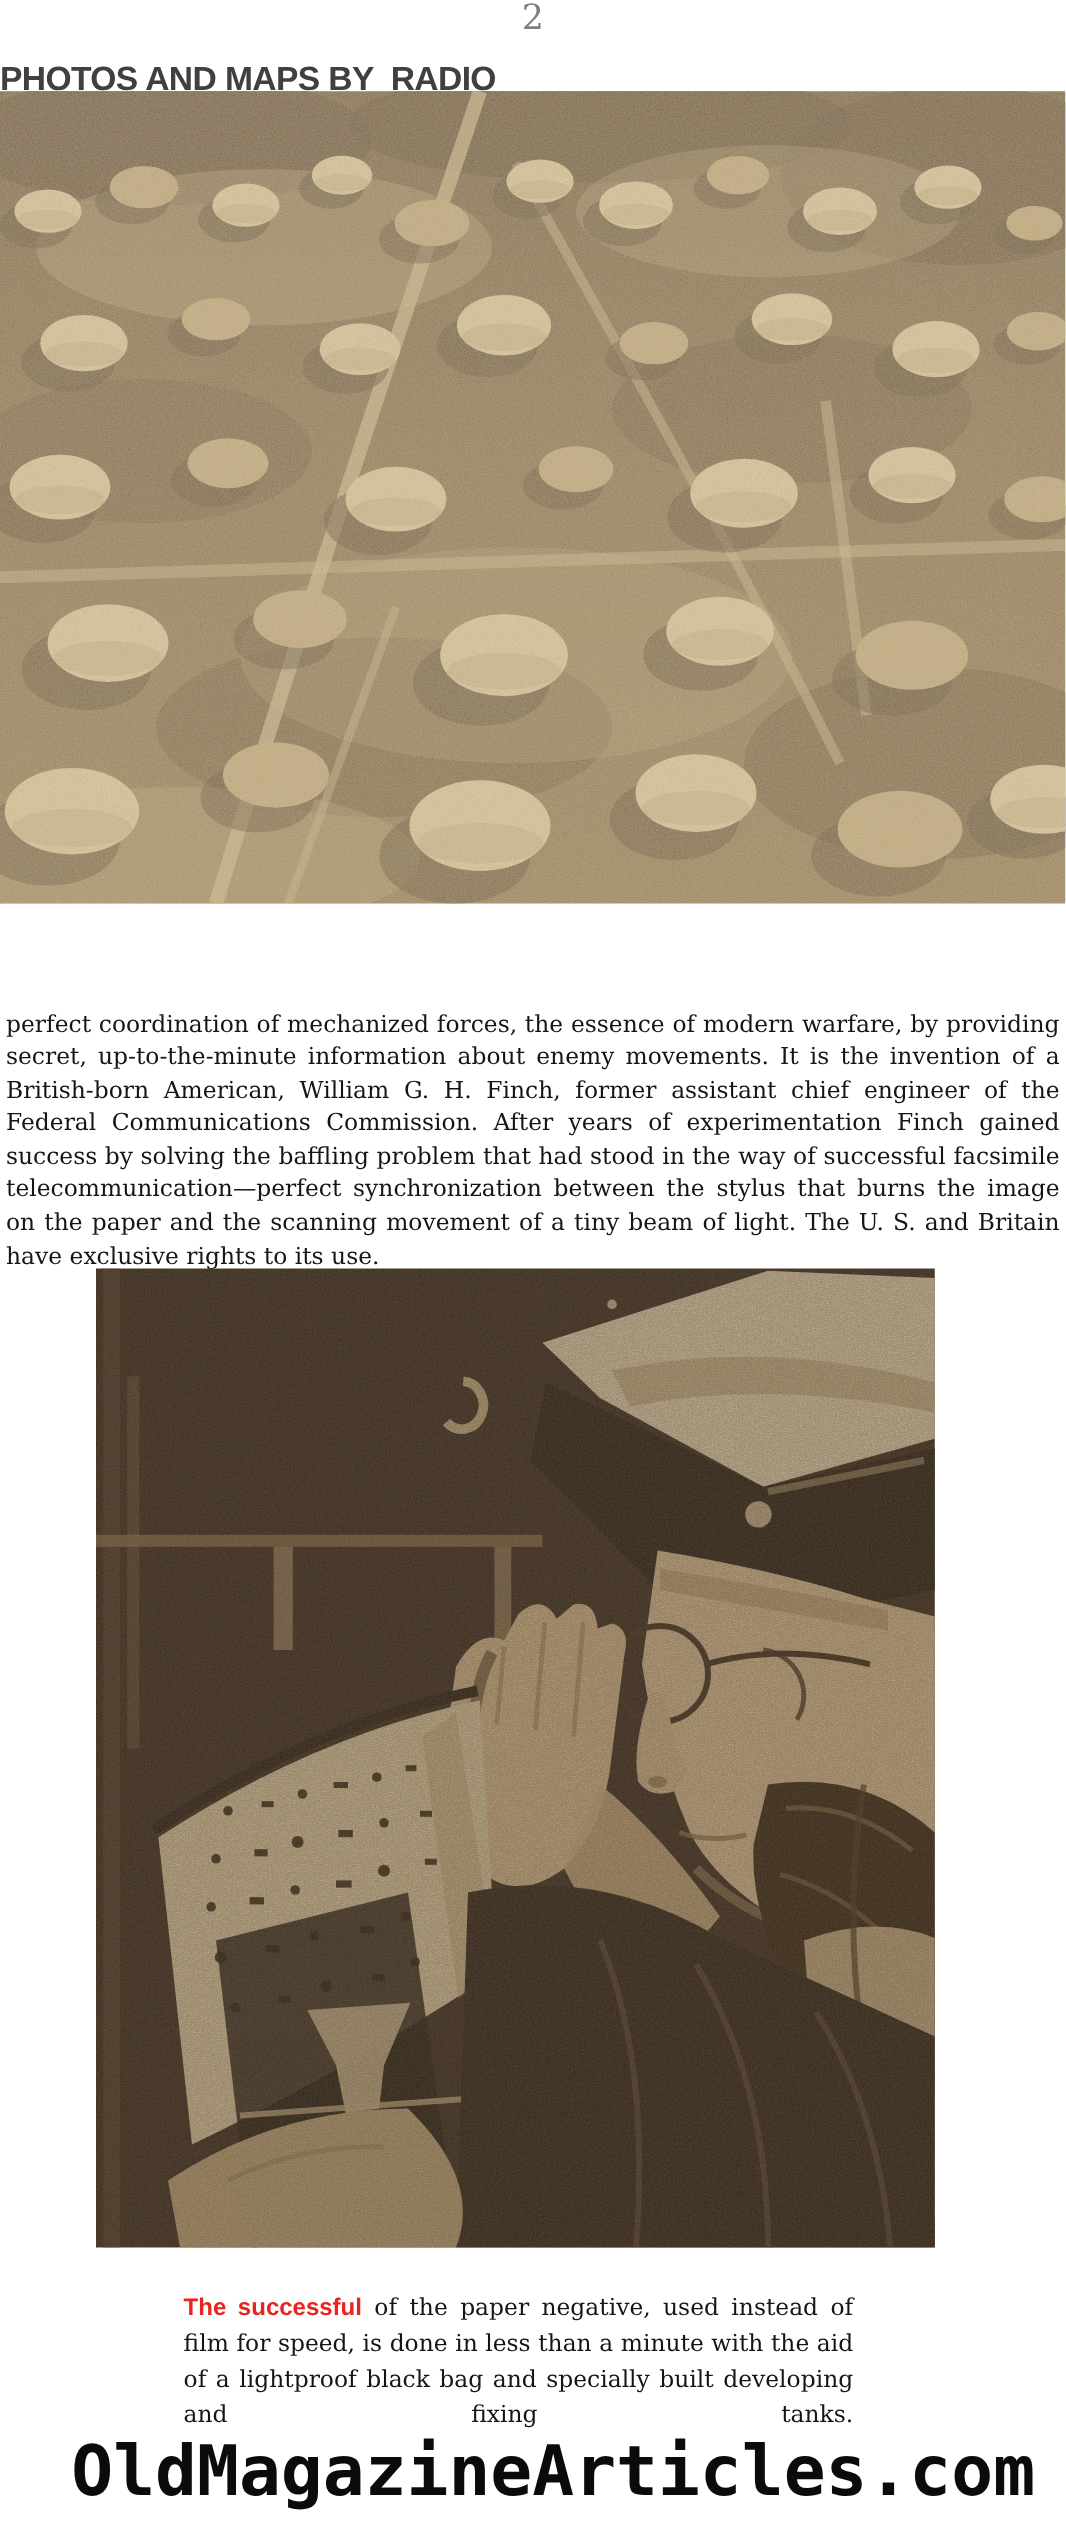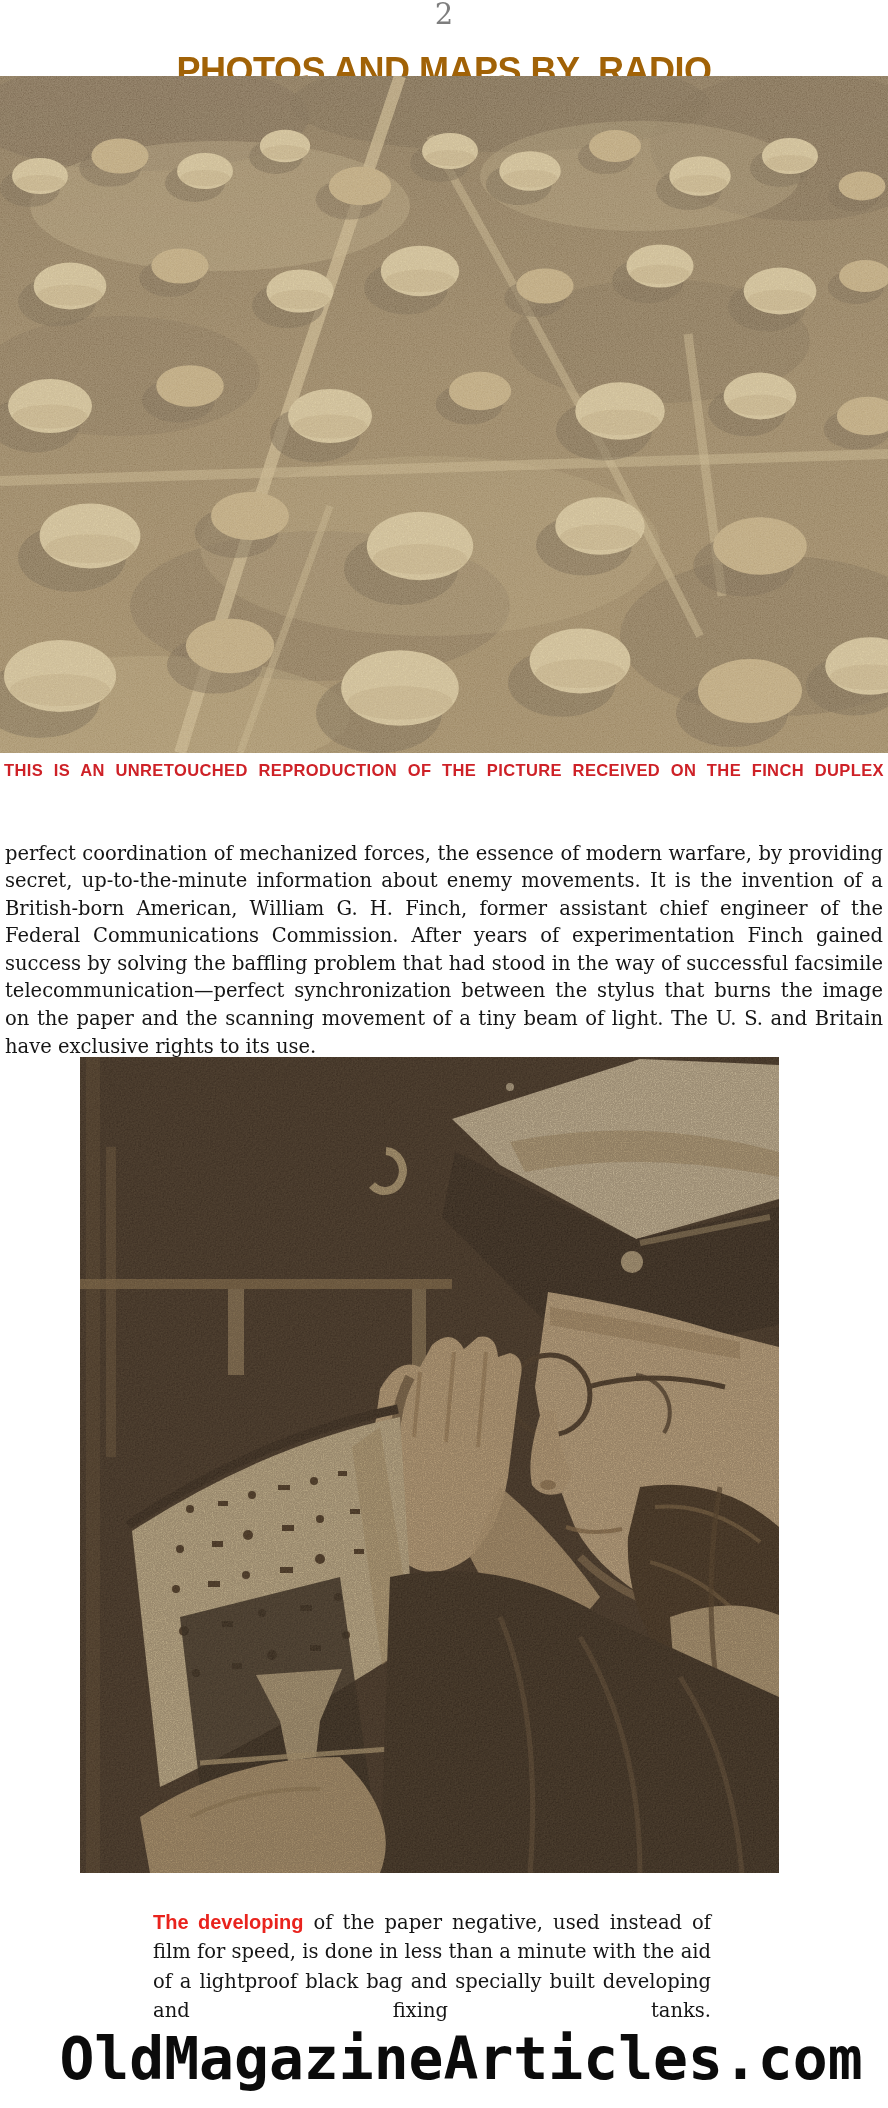--- a/index.html
+++ b/index.html
@@ -1,22 +1,22 @@
 <!DOCTYPE html>
 <html><head>
 <meta charset="utf-8">
 <style>
   html,body{margin:0;padding:0;background:#ffffff;}
   .page{position:relative;width:888px;height:2108px;background:#ffffff;overflow:hidden;
         font-family:"DejaVu Serif",serif;}
   .pagenum{position:absolute;top:-2px;left:0;width:100%;text-align:center;
            font-family:"DejaVu Serif",serif;font-size:29px;line-height:32px;color:#7e7e7e;}
-  .headline{position:absolute;top:25px;left:0;width:100%;text-align:center;
-            font-family:"Liberation Sans",sans-serif;font-weight:bold;font-size:36px;line-height:44px;
-            letter-spacing:-0.5px;color:#a16207;white-space:pre;}
+  .headline{position:absolute;top:25px;left:0;width:100%;
+            font-family:"Liberation Sans",sans-serif;font-weight:bold;font-size:28px;line-height:44px;
+            letter-spacing:-0.5px;color:#404040;white-space:pre;}
   .photo1{position:absolute;top:76px;left:0;width:888px;height:677px;}
   .photo1 svg,.photo2 svg{display:block;width:100%;height:100%;}
   .cap1{position:absolute;top:758px;left:4px;right:4px;
         font-family:"Liberation Sans",sans-serif;font-weight:bold;font-size:16.5px;line-height:25px;
         letter-spacing:0.4px;color:#ce2127;}
   .jline{text-align:justify;text-align-last:justify;}
   .article{position:absolute;top:820px;left:5px;width:878px;
            font-size:19.5px;line-height:27.6px;color:#151515;text-align:justify;}
   .photo2{position:absolute;top:1057px;left:80px;width:699px;height:816px;}
   .cap2{position:absolute;top:1888px;left:153px;width:558px;
@@ -123,21 +123,20 @@
           <use href="#tkA" transform="translate(580,585) scale(1.8)"></use>
         <use href="#tkB" transform="translate(750,615) scale(2)"></use>
           <use href="#tkA" transform="translate(870,590) scale(1.6)"></use>
       </g>
       <rect width="888" height="677" filter="url(#gr1)" opacity="0.45"></rect>
       <rect width="888" height="677" filter="url(#gr1l)" opacity="0.30"></rect>
     </svg>
   </div>
 
   <div class="cap1">
-    <div class="jline">THIS IS AN UNRETOUCHED REPRODUCTION OF THE PICTURE RECEIVED ON THE FINCH DUPLEX</div>
   </div>
 
   <p class="article">perfect coordination of mechanized forces, the essence of modern warfare, by providing secret, up-to-the-minute information about enemy movements. It is the invention of a British-born American, William G. H. Finch, former assistant chief engineer of the Federal Communications Commission.  After years of experimentation Finch gained success by solving the baffling problem that had stood in the way of successful facsimile telecommunication—perfect synchronization between the stylus that burns the image on the paper and the scanning movement of a tiny beam of light.  The U. S. and Britain have exclusive rights to its use.</p>
 
   <div class="photo2">
     <svg viewBox="0 0 699 816" preserveAspectRatio="none">
       <defs>
         <filter id="gr2">
             <feTurbulence type="fractalNoise" baseFrequency="0.65" numOctaves="2" stitchTiles="stitch"></feTurbulence>
           <feColorMatrix type="matrix" values="0 0 0 0 0.45  0 0 0 0 0.34  0 0 0 0 0.20  0.55 0.55 0.55 0 0"></feColorMatrix>
@@ -238,17 +237,17 @@
         <path d="M 310,520 Q 420,498 520,558 L 699,640 L 699,816 L 300,816 Z" fill="#1a1209"></path>
         <path d="M 420,560 Q 462,660 450,816 M 500,580 Q 560,680 560,816 M 600,620 Q 652,700 662,816" stroke="#6d563a" stroke-width="5" fill="none" opacity="0.45"></path>
         <path d="M 60,760 Q 150,700 260,700 Q 322,760 300,816 L 70,816 Z" fill="#cbb183" opacity="0.95"></path>
         <path d="M 110,760 Q 170,730 240,732" stroke="#9a8257" stroke-width="4" fill="none" opacity="0.6"></path>
       </g>
       <rect width="699" height="816" filter="url(#gr2)" opacity="0.35"></rect>
       <rect width="699" height="816" filter="url(#gr2d)" opacity="0.4"></rect>
     </svg>
   </div>
 
-  <p class="cap2"><span class="lead">The developing</span><span> of the paper negative, used instead of film for speed, is done in less than a minute with the aid of a lightproof black bag and specially built developing and fixing tanks.</span></p>
+  <p class="cap2"><span class="lead">The successful</span><span> of the paper negative, used instead of film for speed, is done in less than a minute with the aid of a lightproof black bag and specially built developing and fixing tanks.</span></p>
 
   <div class="footer">OldMagazineArticles.com</div>
 
 </div>
 
 </body></html>

